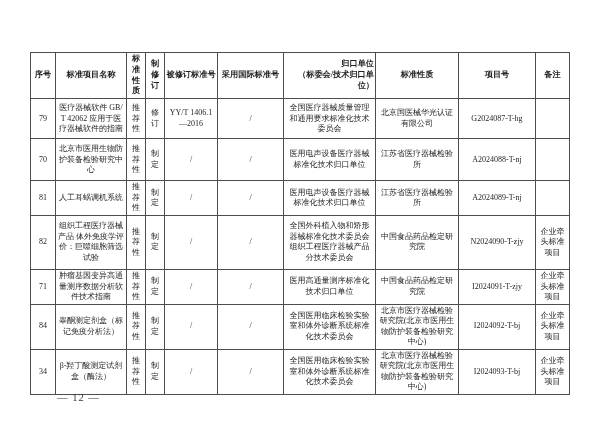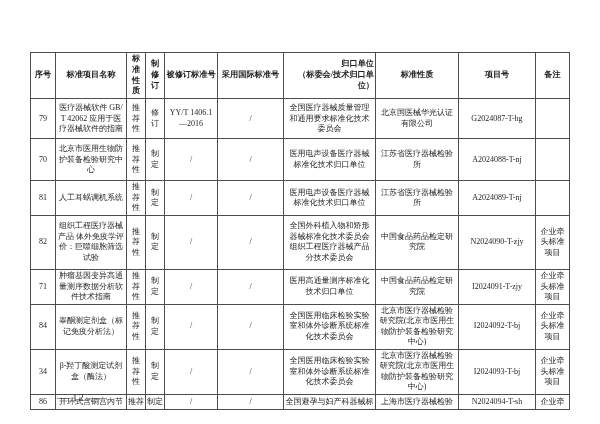--- a/index.html
+++ b/index.html
@@ -164,30 +164,18 @@
         <td>β-羟丁酸测定试剂盒（酶法）</td>
         <td>推荐性</td>
         <td>制定</td>
         <td>/</td>
         <td>/</td>
         <td>全国医用临床检验实验室和体外诊断系统标准化技术委员会</td>
         <td>北京市医疗器械检验研究院(北京市医用生物防护装备检验研究中心)</td>
         <td class="latin">I2024093-T-bj</td>
         <td>企业牵头标准项目</td>
       </tr>
-      <tr class="clip-row" style="height:15px">
-        <td>86</td>
-        <td>开环式含铜宫内节</td>
-        <td>推荐</td>
-        <td>制定</td>
-        <td>/</td>
-        <td>/</td>
-        <td>全国避孕与妇产科器械标</td>
-        <td>上海市医疗器械检验</td>
-        <td class="latin">N2024094-T-sh</td>
-        <td>企业牵</td>
-      </tr>
     </tbody>
   </table>
 
   <div id="footer-pagenum">— 12 —</div>
 
 </div>
 
 </body></html>

